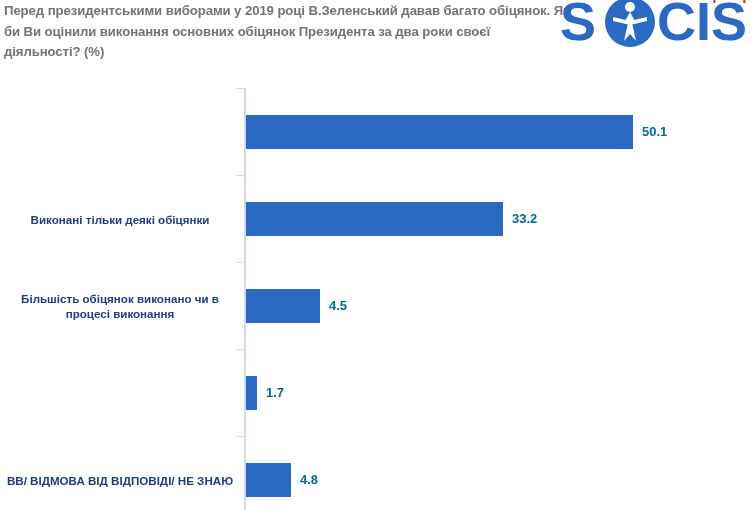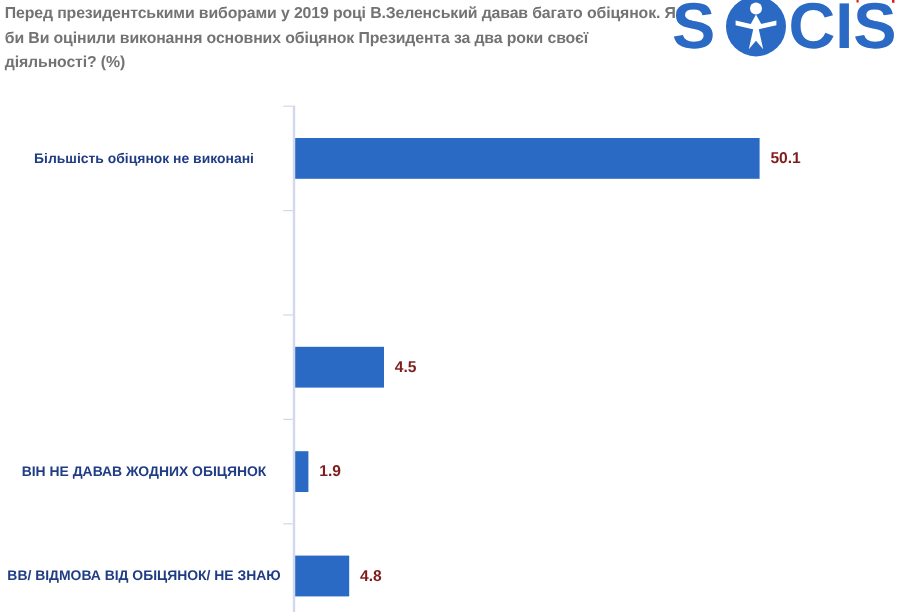--- a/index.html
+++ b/index.html
@@ -111,21 +111,21 @@
     display: flex;
     align-items: center;
   }
   .bar {
     height: 34px;
     background: #2A6AC4;
   }
   .bar-value {
     font-size: 13px;
     font-weight: bold;
-    color: #7f1d1d;
+    color: #0369a1;
     margin-left: 9px;
     white-space: nowrap;
   }
 </style>
 </head>
 <body>
 
 <div id="header">
   <div id="title">Перед президентськими виборами у 2019 році В.Зеленський давав багато обіцянок. Як би Ви оцінили виконання основних обіцянок Президента за два роки своєї діяльності?  (%)</div>
 
@@ -150,44 +150,50 @@
 <div id="chart">
 
   <div id="axis-line"></div>
   <div class="axis-tick" style="top:10px;"></div>
   <div class="axis-tick" style="top:97px;"></div>
   <div class="axis-tick" style="top:184px;"></div>
   <div class="axis-tick" style="top:271px;"></div>
   <div class="axis-tick" style="top:358px;"></div>
 
   <div class="row" style="top:10px;">
-    <div class="cat-label">Більшість обіцянок не виконані</div>
     <div class="bar-wrap">
       <div class="bar" style="width:387px;"></div>
       <div class="bar-value">50.1</div>
     </div>
   </div>
 
+  <div class="row" style="top:97px;">
+    <div class="cat-label">Виконані тільки деякі обіцянки</div>
+    <div class="bar-wrap">
+      <div class="bar" style="width:257px;"></div>
+      <div class="bar-value">33.2</div>
+    </div>
+  </div>
 
   <div class="row" style="top:184px;">
+    <div class="cat-label">Більшість обіцянок виконано чи в процесі виконання</div>
     <div class="bar-wrap">
       <div class="bar" style="width:74px;"></div>
       <div class="bar-value">4.5</div>
     </div>
   </div>
 
   <div class="row" style="top:271px;">
-    <div class="cat-label">ВІН НЕ ДАВАВ ЖОДНИХ ОБІЦЯНОК</div>
     <div class="bar-wrap">
       <div class="bar" style="width:11px;"></div>
-      <div class="bar-value">1.9</div>
+      <div class="bar-value">1.7</div>
     </div>
   </div>
 
   <div class="row" style="top:358px;">
-    <div class="cat-label">ВВ/ ВІДМОВА ВІД ОБІЦЯНОК/ НЕ ЗНАЮ</div>
+    <div class="cat-label">ВВ/ ВІДМОВА ВІД ВІДПОВІДІ/ НЕ ЗНАЮ</div>
     <div class="bar-wrap">
       <div class="bar" style="width:45px;"></div>
       <div class="bar-value">4.8</div>
     </div>
   </div>
 
 </div>
 
 </body></html>

